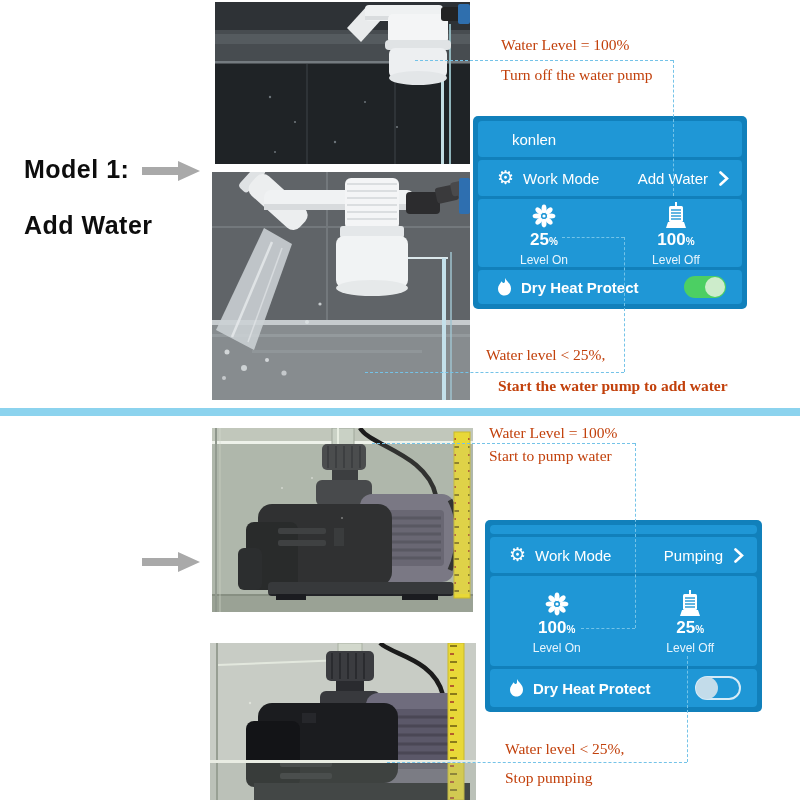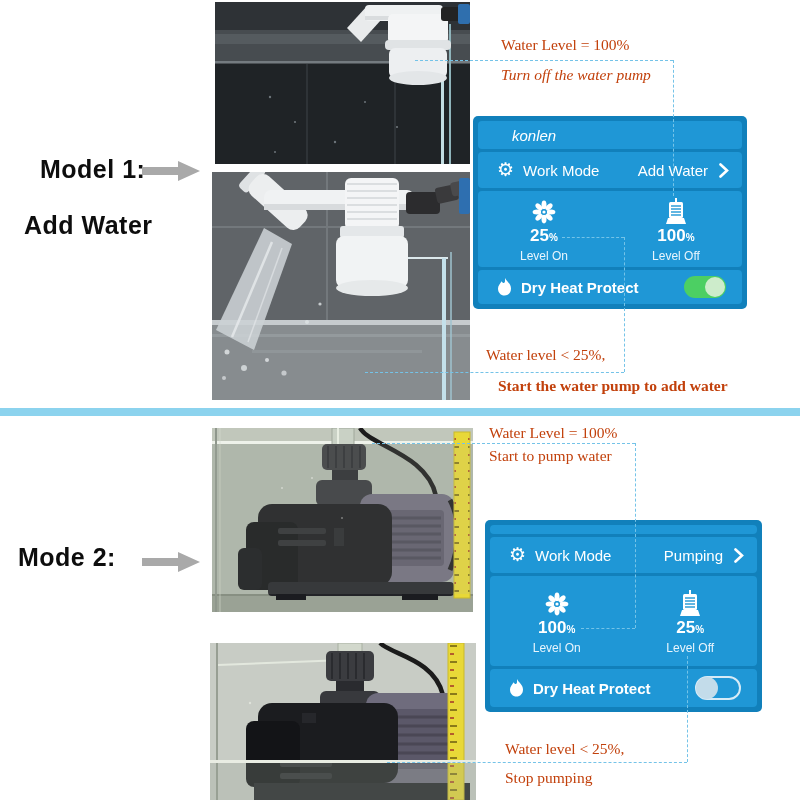--- a/index.html
+++ b/index.html
@@ -4,33 +4,33 @@
 <style>
   * { margin:0; padding:0; box-sizing:border-box; }
   html,body { background:#fff; }
   .canvas {
     position:relative; width:800px; height:800px; background:#ffffff;
     font-family:"Liberation Sans", sans-serif; overflow:hidden;
   }
 
   
   .model-label { position:absolute; font-size:25px; font-weight:bold; color:#0d0d0d; letter-spacing:0.5px; }
-  .lbl-s1-a { left:24px; top:155px;margin-left:16px; }
+  .lbl-s1-a { left:24px; top:155px; }
   .lbl-s1-b { left:24px; top:211px; }
   .lbl-s2-a { left:18px; top:543px; }
   .lbl-s2-b { left:18px; top:600px; }
   .arrow { position:absolute; width:58px; height:22px; }
   .arrow polygon { fill: var(--arrow, #a9a9a9); }
   .arrow-s1 { left:142px; top:160px; }
   .arrow-s2 { left:142px; top:551px; }
 
   
   .callout { position:absolute; font-family:"Liberation Serif", serif; font-size:15.5px; color:#c2410c; white-space:nowrap; }
   .c1a { left:501px; top:36px; }
-  .c1b { left:501px; top:66px;font-style:italic; }
+  .c1b { left:501px; top:66px; }
   .c2a { left:486px; top:346px; }
   .c2b { left:498px; top:377px;font-weight:bold; }
   .c3a { left:489px; top:424px; }
   .c3b { left:489px; top:447px; }
   .c4a { left:505px; top:740px; }
   .c4b { left:505px; top:769px; }
 
   
   .dash-h { position:absolute; height:0; border-top:1.5px dashed var(--dashed-line,#74c3e8); }
   .dash-v { position:absolute; width:0;  border-left:1.5px dashed var(--dashed-line,#74c3e8); }
@@ -59,21 +59,21 @@
   .p4 { left:210px; top:643px; width:266px; height:157px; }
 
   
   .app-panel {
     position:absolute; background:var(--panel-bg,#1180bb); border-radius:5px;
     padding:5px; display:flex; flex-direction:column; gap:3px; z-index:20;
   }
   .panel1 { left:473px; top:116px; width:274px; height:193px; }
   .panel2 { left:485px; top:520px; width:277px; height:192px; }
   .row { background:var(--row-bg,#1f97d6); border-radius:4px; color:#fff; }
-  .row-header { height:28px; display:flex; align-items:center; padding-left:34px; font-size:15px;font-style:italic; }
+  .row-header { height:36px; display:flex; align-items:center; padding-left:34px; font-size:15px; }
   .row-sliver { height:9px; }
   .row-workmode { height:36px; display:flex; align-items:center; gap:9px; padding:0 13px 0 19px; font-size:15px; }
   .wm-label { font-weight:normal; }
   .wm-spacer { flex:1; }
   .wm-value { font-weight:normal; }
   .gear { font-family:"DejaVu Sans", sans-serif; font-size:19px; line-height:19px; position:relative; top:-1px; }
   .chev { width:10px; height:15px; margin-left:2px; }
   .row-levels { flex:1; display:flex; align-items:center; }
   .level-col { flex:1; display:flex; flex-direction:column; align-items:center; gap:1px; }
   .level-icon-box { height:30px; display:flex; align-items:flex-end; justify-content:center; }
@@ -94,21 +94,20 @@
 <body>
 
 <div class="canvas">
 
   <div class="model-label lbl-s1-a">Model 1:</div>
   <div class="model-label lbl-s1-b">Add Water</div>
   <svg class="arrow arrow-s1" viewBox="0 0 58 22">
       <polygon points="0,7 36,7 36,1 58,11 36,21 36,15 0,15"></polygon>
     </svg>
 
-  <div class="model-label lbl-s2-a">Mode 2:</div>
   <svg class="arrow arrow-s2" viewBox="0 0 58 22">
       <polygon points="0,7 36,7 36,1 58,11 36,21 36,15 0,15"></polygon>
     </svg>
 
   <div class="photo p1">
     <svg width="255" height="162" viewBox="0 0 255 162">
       <rect width="255" height="162" fill="#24282b"></rect>
       <rect y="0" width="255" height="30" fill="#2e3236"></rect>
       <rect y="28" width="255" height="32" fill="#474c50"></rect>
       <rect y="32" width="255" height="10" fill="#555b5f"></rect>

